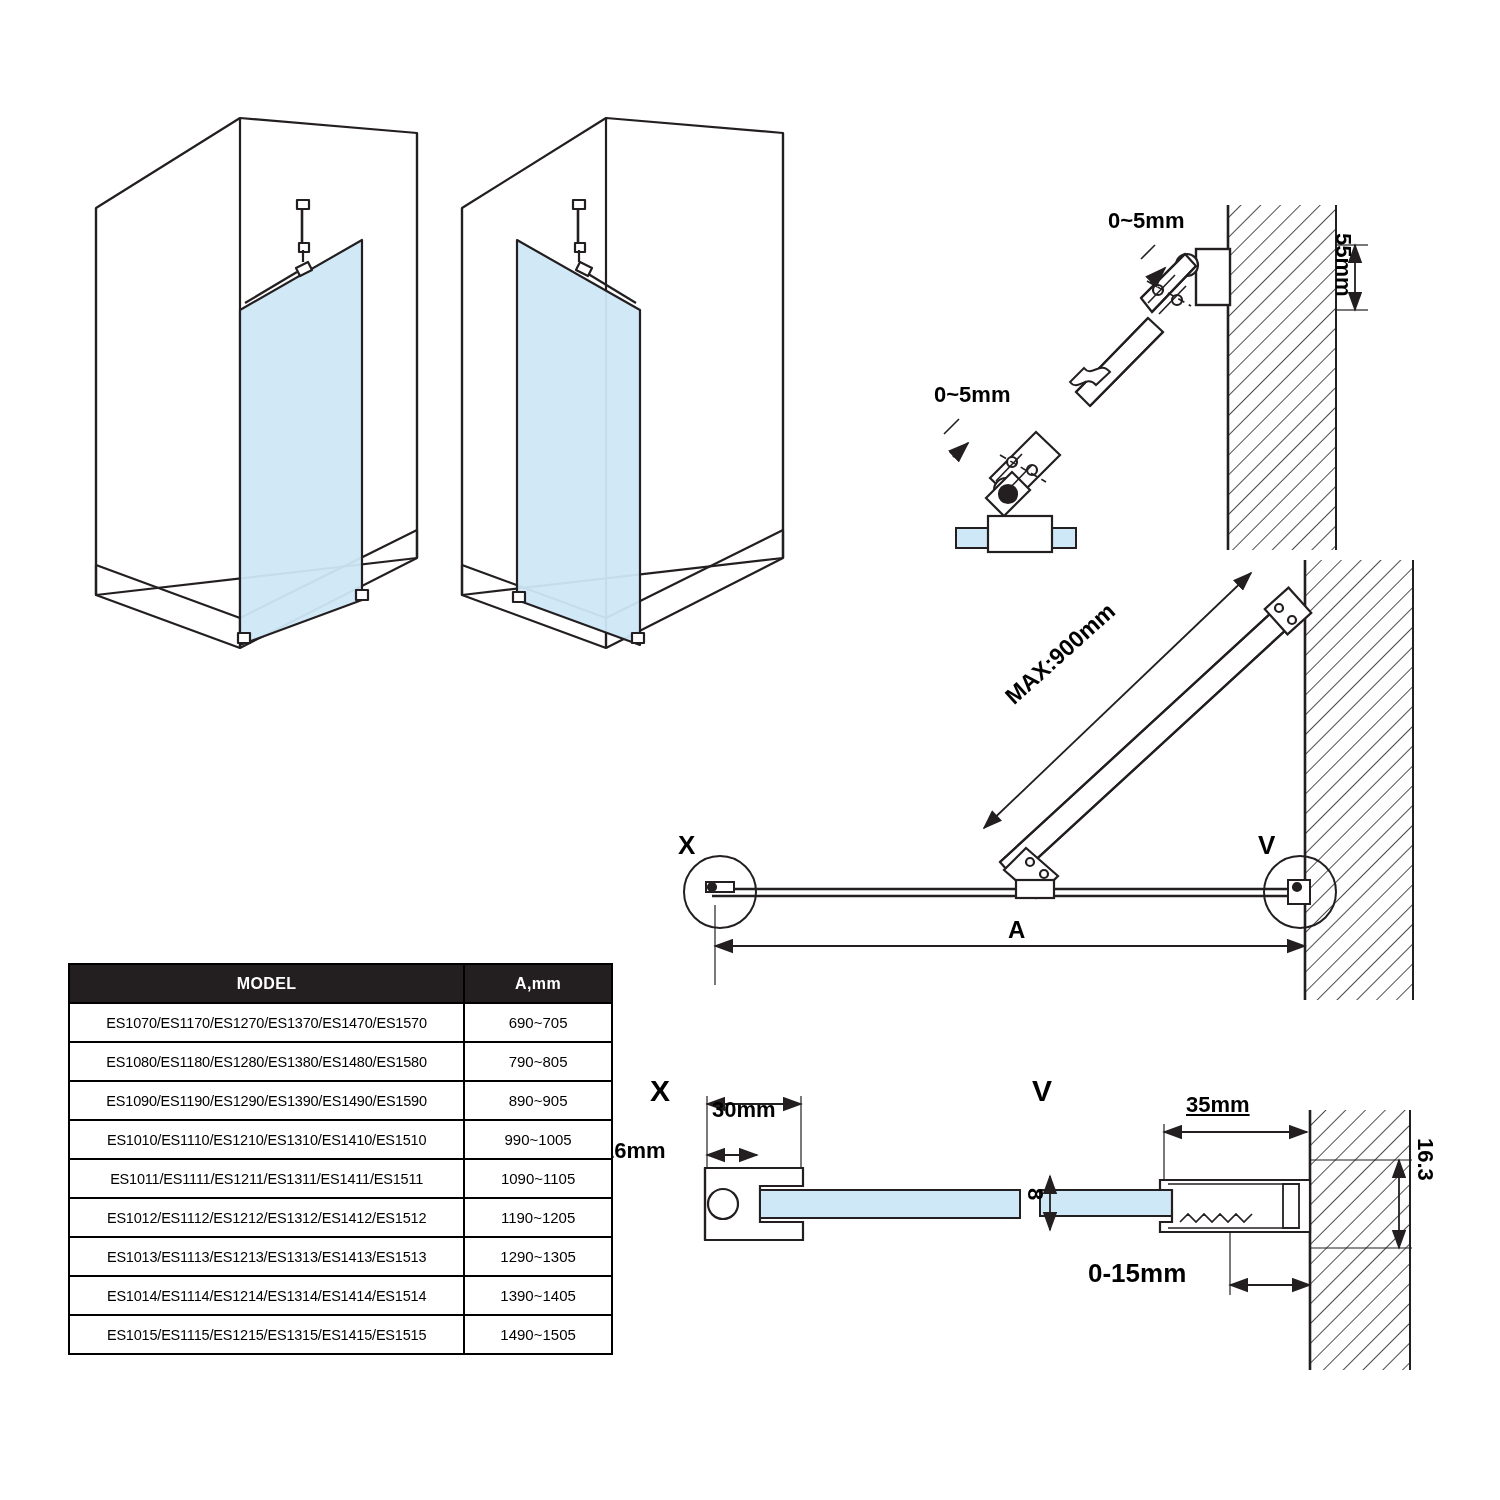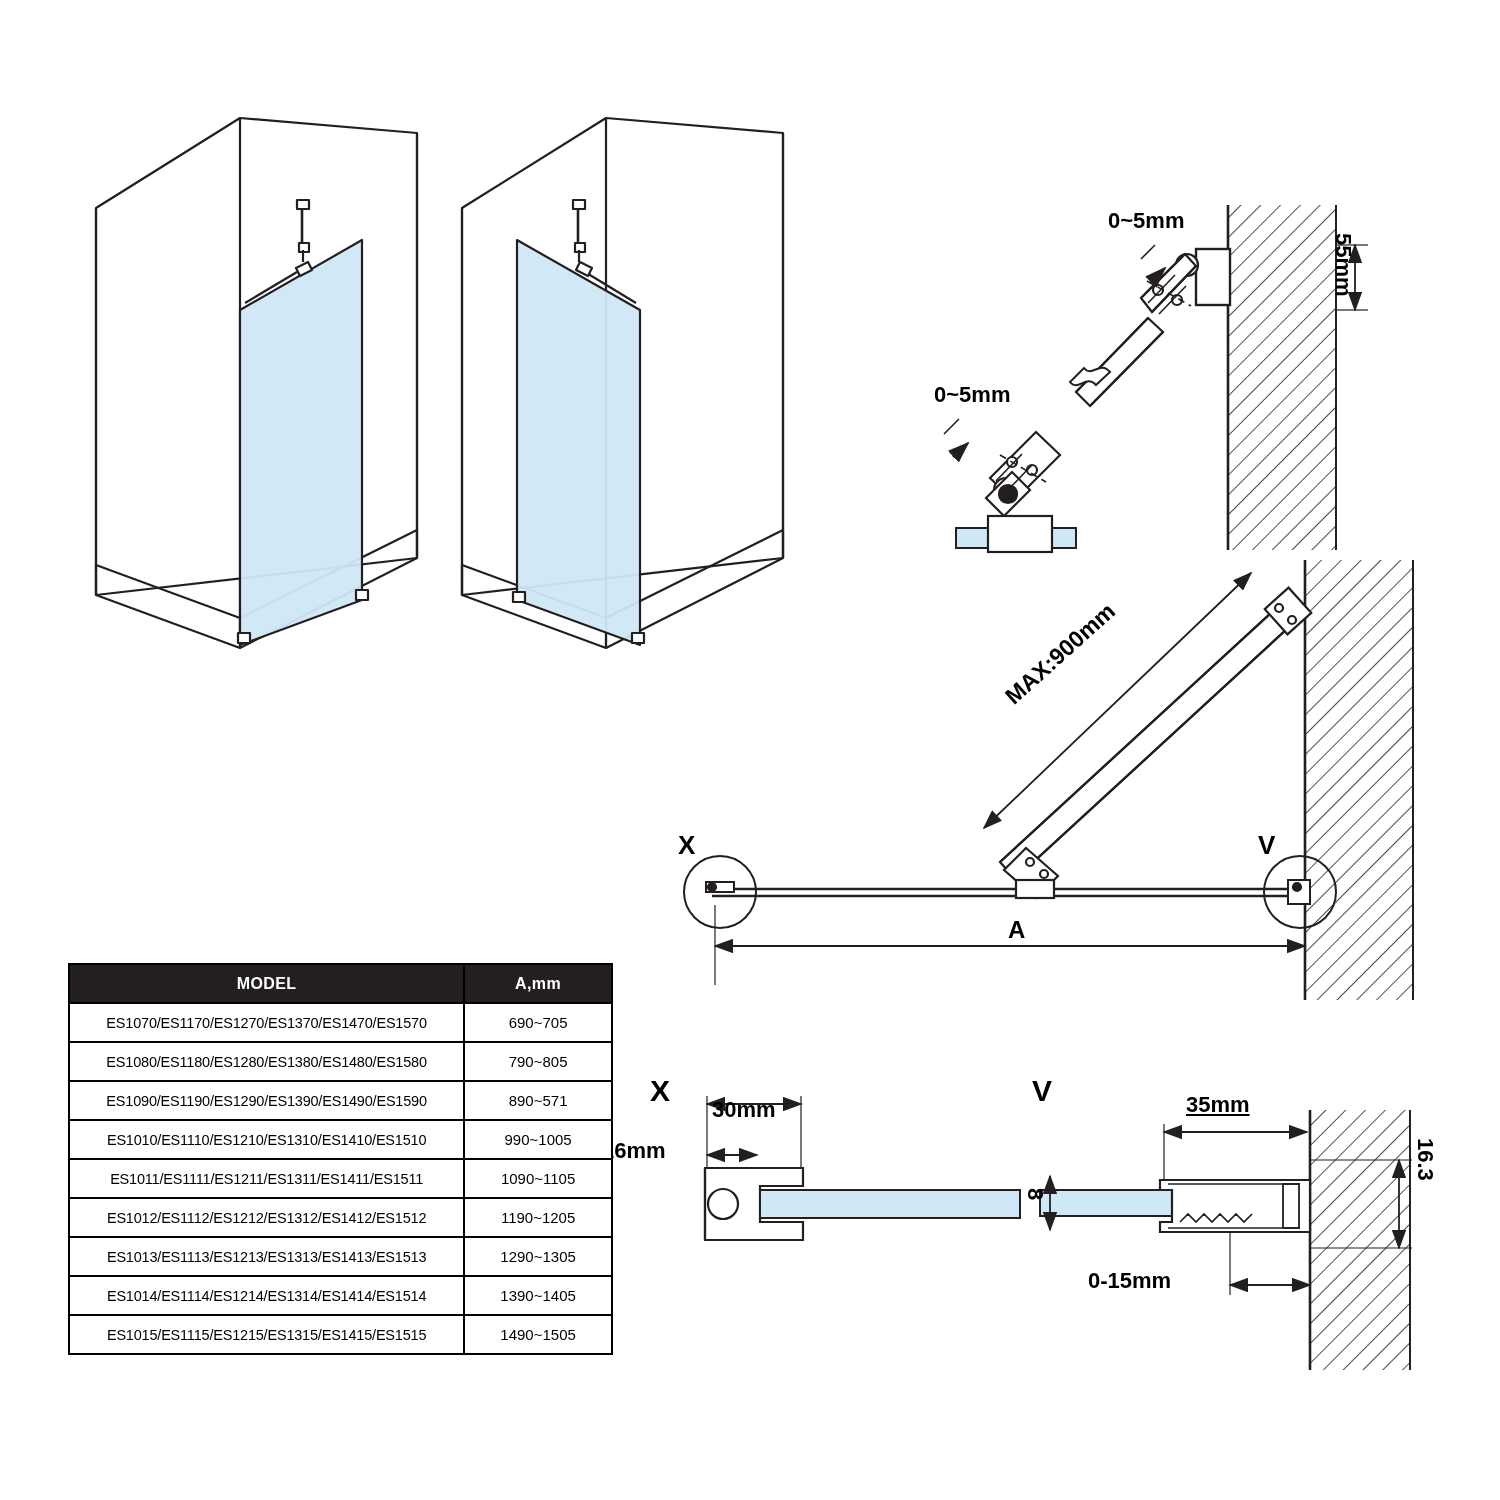--- a/index.html
+++ b/index.html
@@ -281,21 +281,21 @@
   <div class="lbl" style="left:1008px; top:916px; font-size:24px;">A</div>
 
   <div class="lbl" style="left:650px; top:1074px; font-size:30px;">X</div>
   <div class="lbl" style="left:712px; top:1068px; font-size:22px;margin-top:29px;">30mm</div>
   <div class="lbl" style="left:602px; top:1138px; font-size:22px;">16mm</div>
 
   <div class="lbl" style="left:1032px; top:1074px; font-size:30px;">V</div>
   <div class="lbl" style="left:1186px; top:1092px; font-size:22px;text-decoration:underline;">35mm</div>
   <div class="lbl" style="left:1412px; top:1138px; font-size:22px; writing-mode:vertical-rl; text-orientation:mixed;">16.3</div>
   <div class="lbl" style="left:1022px; top:1188px; font-size:22px; writing-mode:vertical-rl; text-orientation:mixed;">8</div>
-  <div class="lbl" style="left:1088px; top:1258px; font-size:22px;margin-top:10px;">0-15mm</div>
+  <div class="lbl" style="left:1088px; top:1258px; font-size:26px;">0-15mm</div>
 
   <table id="spec-table">
     <colgroup>
       <col class="c-model">
       <col class="c-dim">
     </colgroup>
     <thead>
       <tr>
         <th>MODEL</th>
         <th>A,mm</th>
@@ -305,21 +305,21 @@
       <tr>
         <td class="model">ES1070/ES1170/ES1270/ES1370/ES1470/ES1570</td>
         <td class="dim">690~705</td>
       </tr>
       <tr>
         <td class="model">ES1080/ES1180/ES1280/ES1380/ES1480/ES1580</td>
         <td class="dim">790~805</td>
       </tr>
       <tr>
         <td class="model">ES1090/ES1190/ES1290/ES1390/ES1490/ES1590</td>
-        <td class="dim">890~571</td>
+        <td class="dim">890~905</td>
       </tr>
       <tr>
         <td class="model">ES1010/ES1110/ES1210/ES1310/ES1410/ES1510</td>
         <td class="dim">990~1005</td>
       </tr>
       <tr>
         <td class="model">ES1011/ES1111/ES1211/ES1311/ES1411/ES1511</td>
         <td class="dim">1090~1105</td>
       </tr>
       <tr>

